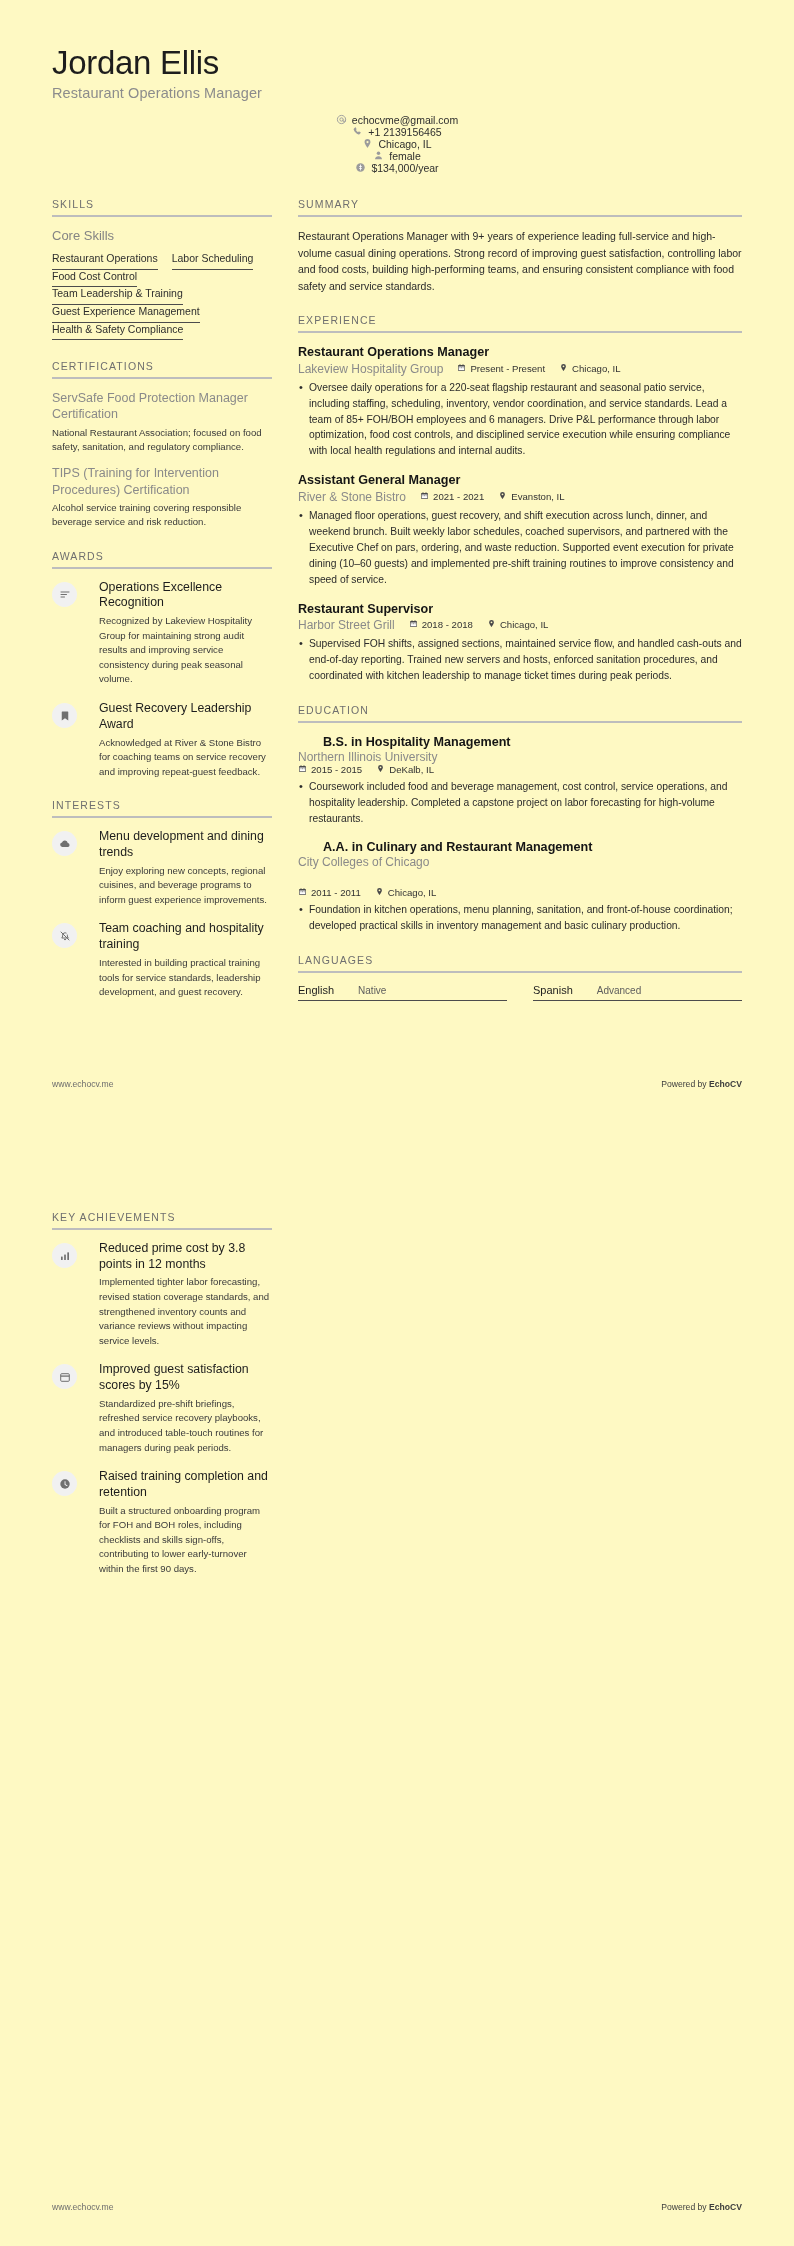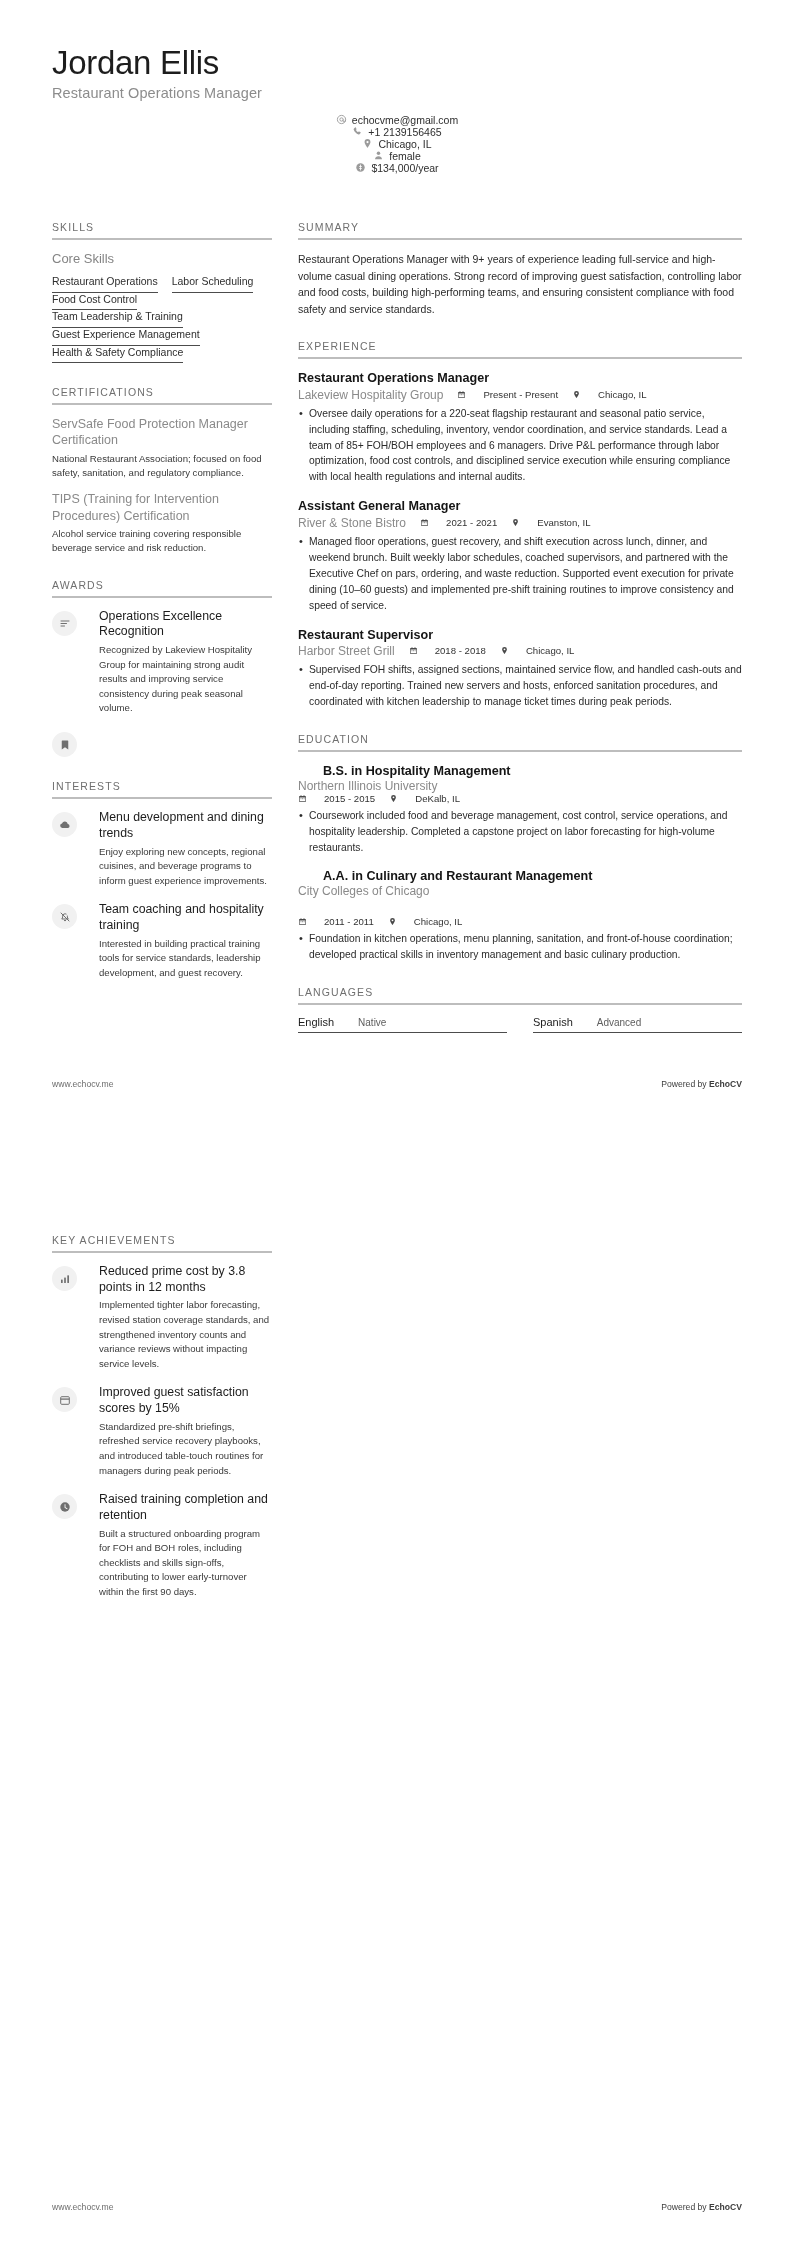--- a/index.html
+++ b/index.html
@@ -9,21 +9,21 @@
     -webkit-font-smoothing: antialiased;
   }
   .doc {
     width: 794px;
     margin: 0 auto;
     background: #d8d8d8;
   }
   .page {
     width: 794px;
     height: 1123px;
-    background: #ffffff;
+    background: #fef9c3;
     position: relative;
     overflow: hidden;
   }
   .page-inner {
     padding: 44px 52px 0 52px;
     height: 100%;
     position: relative;
   }
 
   
@@ -72,21 +72,20 @@
 
   
   .sec { margin-bottom: 20px; }
   .sec-title {
     font-size: 10.5px;
     letter-spacing: 1.1px;
     color: #6f6f6f;
     text-transform: uppercase;
     font-weight: 400;
     padding-bottom: 5px;
-    margin-top: 23px;
   }
   .sec-rule {
     height: 2px;
     background: #bdbdbd;
     width: 100%;
     margin-bottom: 11px;
   }
 
   
   .skill-group-title {
@@ -174,21 +173,21 @@
     gap: 14px;
     flex-wrap: wrap;
     margin-top: 1px;
   }
   .exp-company {
     font-size: 12px;
     color: #8a8a8a;
     font-weight: 400;
   }
   .meta-chip {
-    display: flex; align-items: center; gap: 17px;
+    display: flex; gap: 4px;
     font-size: 9.6px; color: #333;
   }
   .meta-chip svg { width: 9px; height: 9px; color: #4a4a4a; display:block; flex:0 0 auto;}
   .bullets { margin: 4px 0 0 0; padding: 0; list-style: none; }
   .bullets li {
     position: relative;
     padding-left: 11px;
     font-size: 10.3px;
     color: #2b2b2b;
     line-height: 1.55;
@@ -356,20 +355,24 @@
                 <div class="ic-desc">Recognized by Lakeview Hospitality Group for maintaining strong audit results and improving service consistency during peak seasonal volume.</div>
               </div>
             </div>
 
             <div class="ic-item">
               <div class="ic-badge">
                 <svg viewBox="0 0 24 24" fill="currentColor">
                   <path d="M6.5 3h11a1 1 0 0 1 1 1v17l-6.5-4.6L5.5 21V4a1 1 0 0 1 1-1z"></path>
                 </svg>
               </div>
+              <div class="ic-body">
+                <div class="ic-title">Guest Recovery Leadership Award</div>
+                <div class="ic-desc">Acknowledged at River &amp; Stone Bistro for coaching teams on service recovery and improving repeat-guest feedback.</div>
+              </div>
             </div>
           </div>
 
           <div class="sec">
             <div class="sec-title">INTERESTS</div>
             <div class="sec-rule"></div>
 
             <div class="ic-item">
               <div class="ic-badge">
                 <svg viewBox="0 0 24 24" fill="currentColor">

